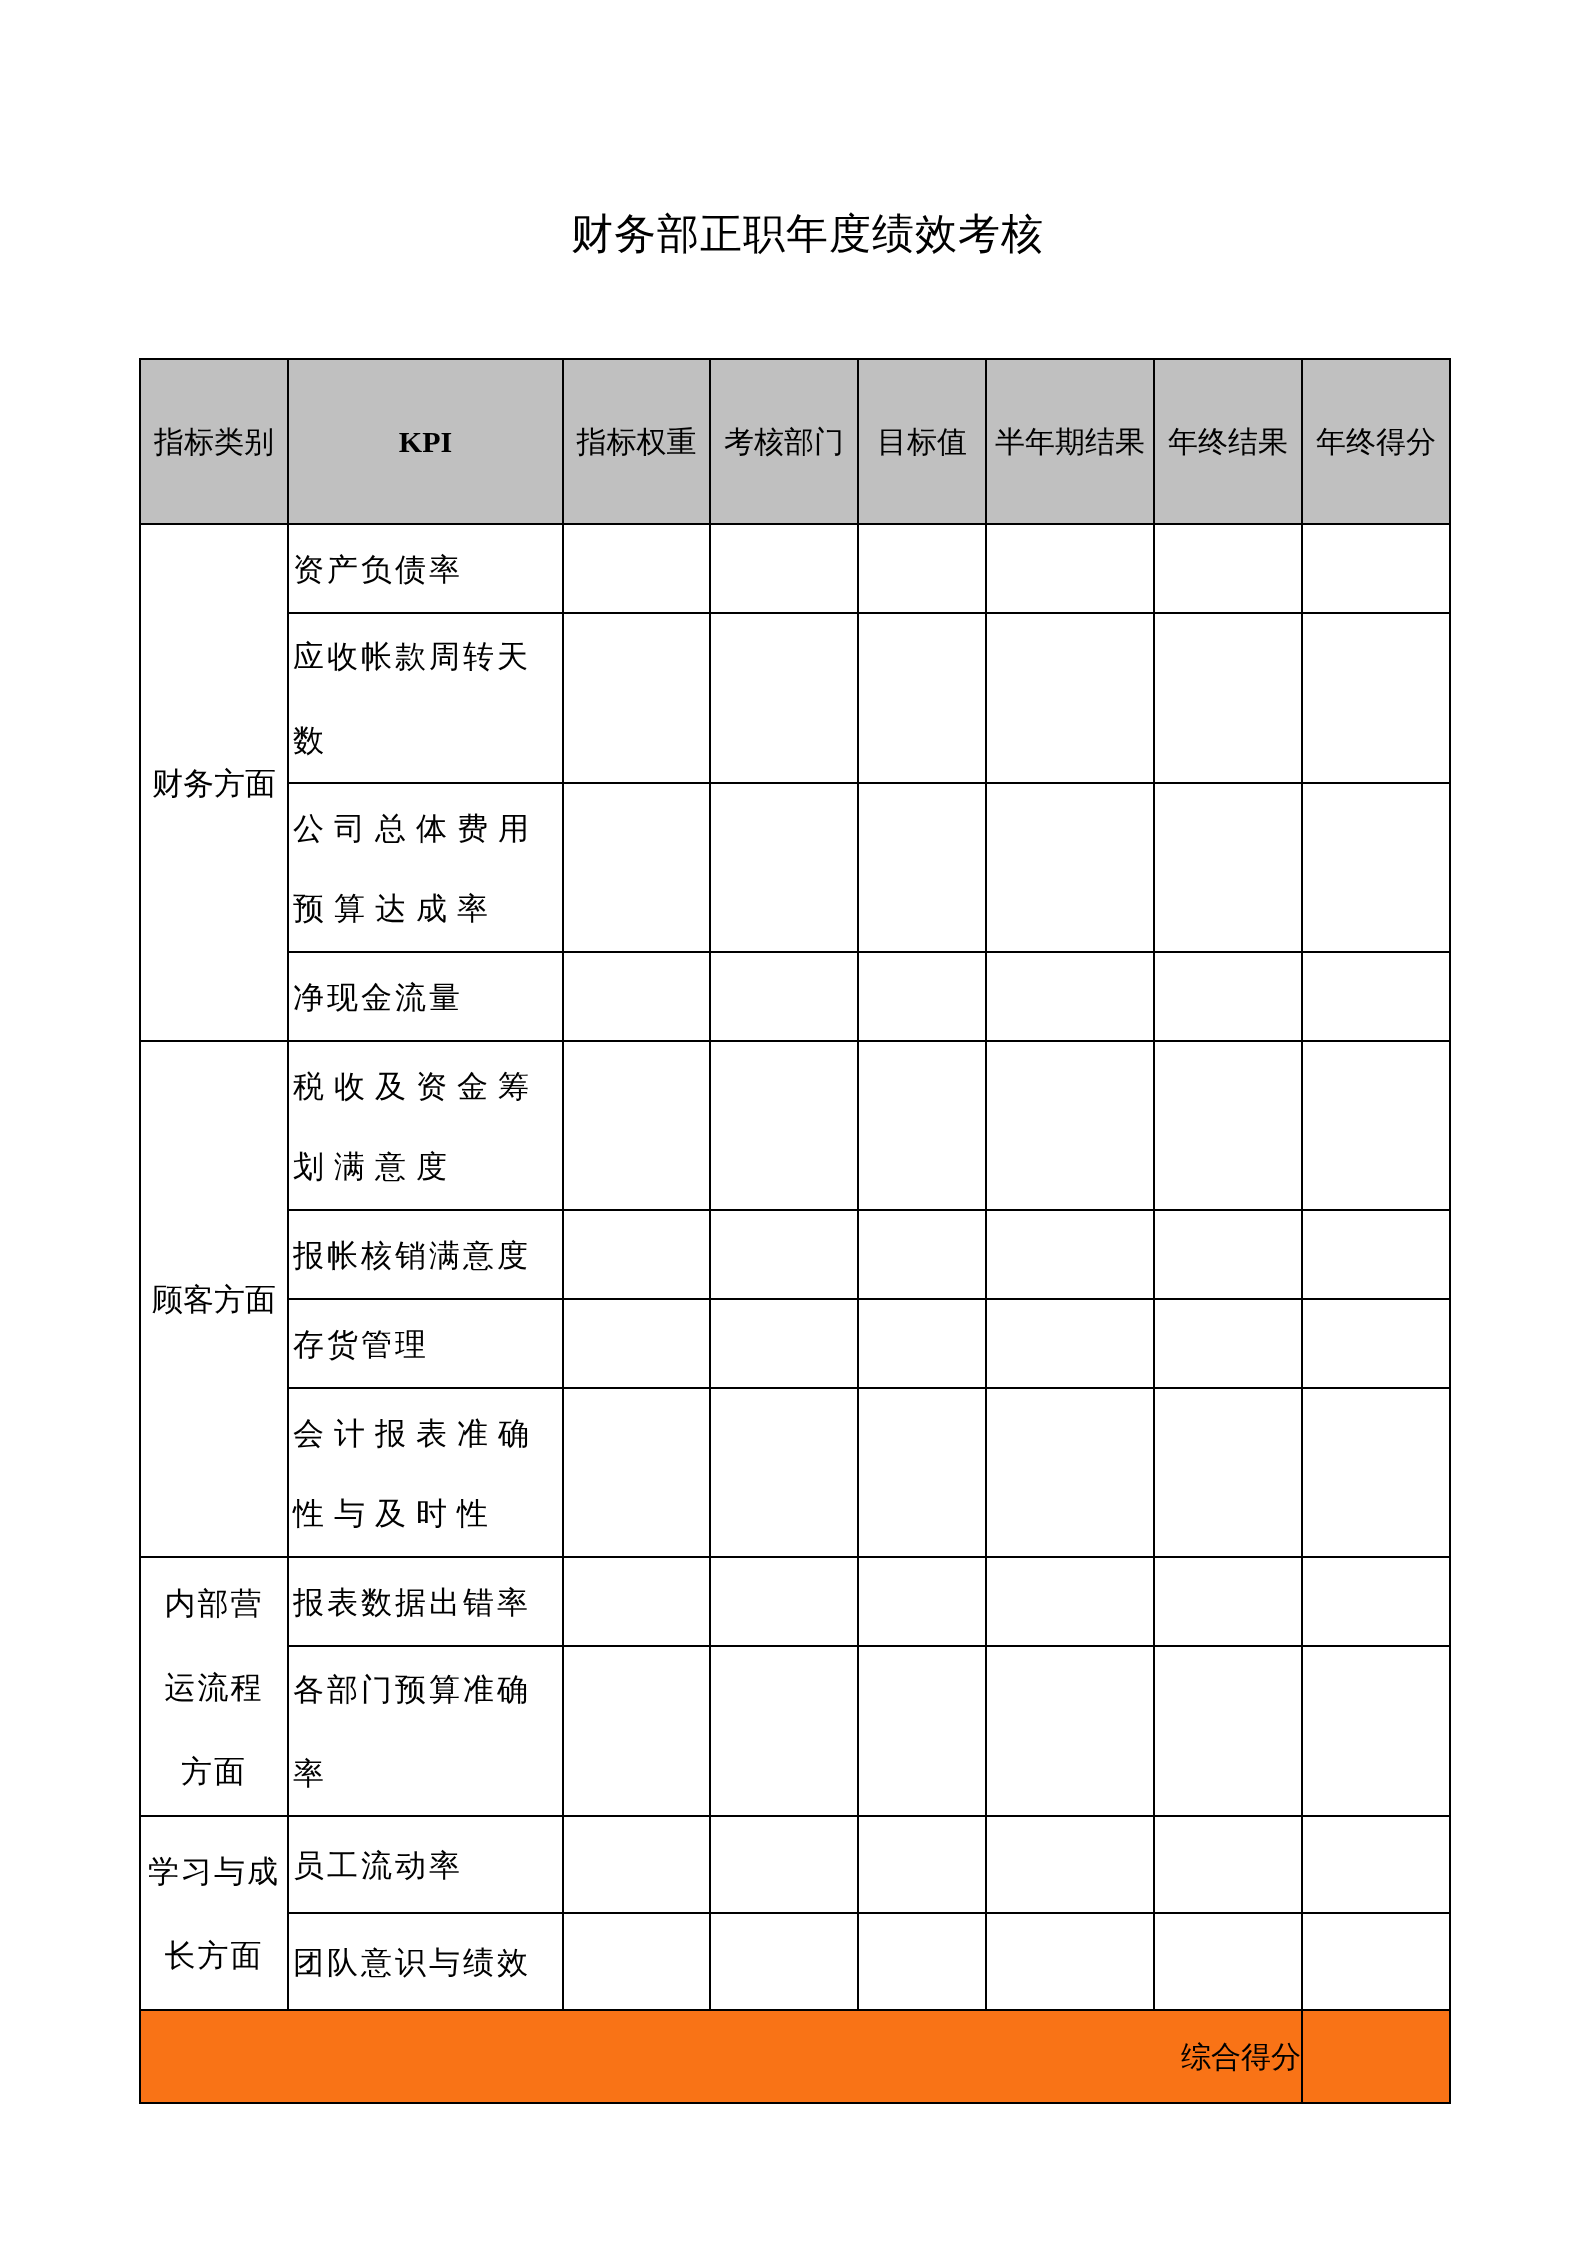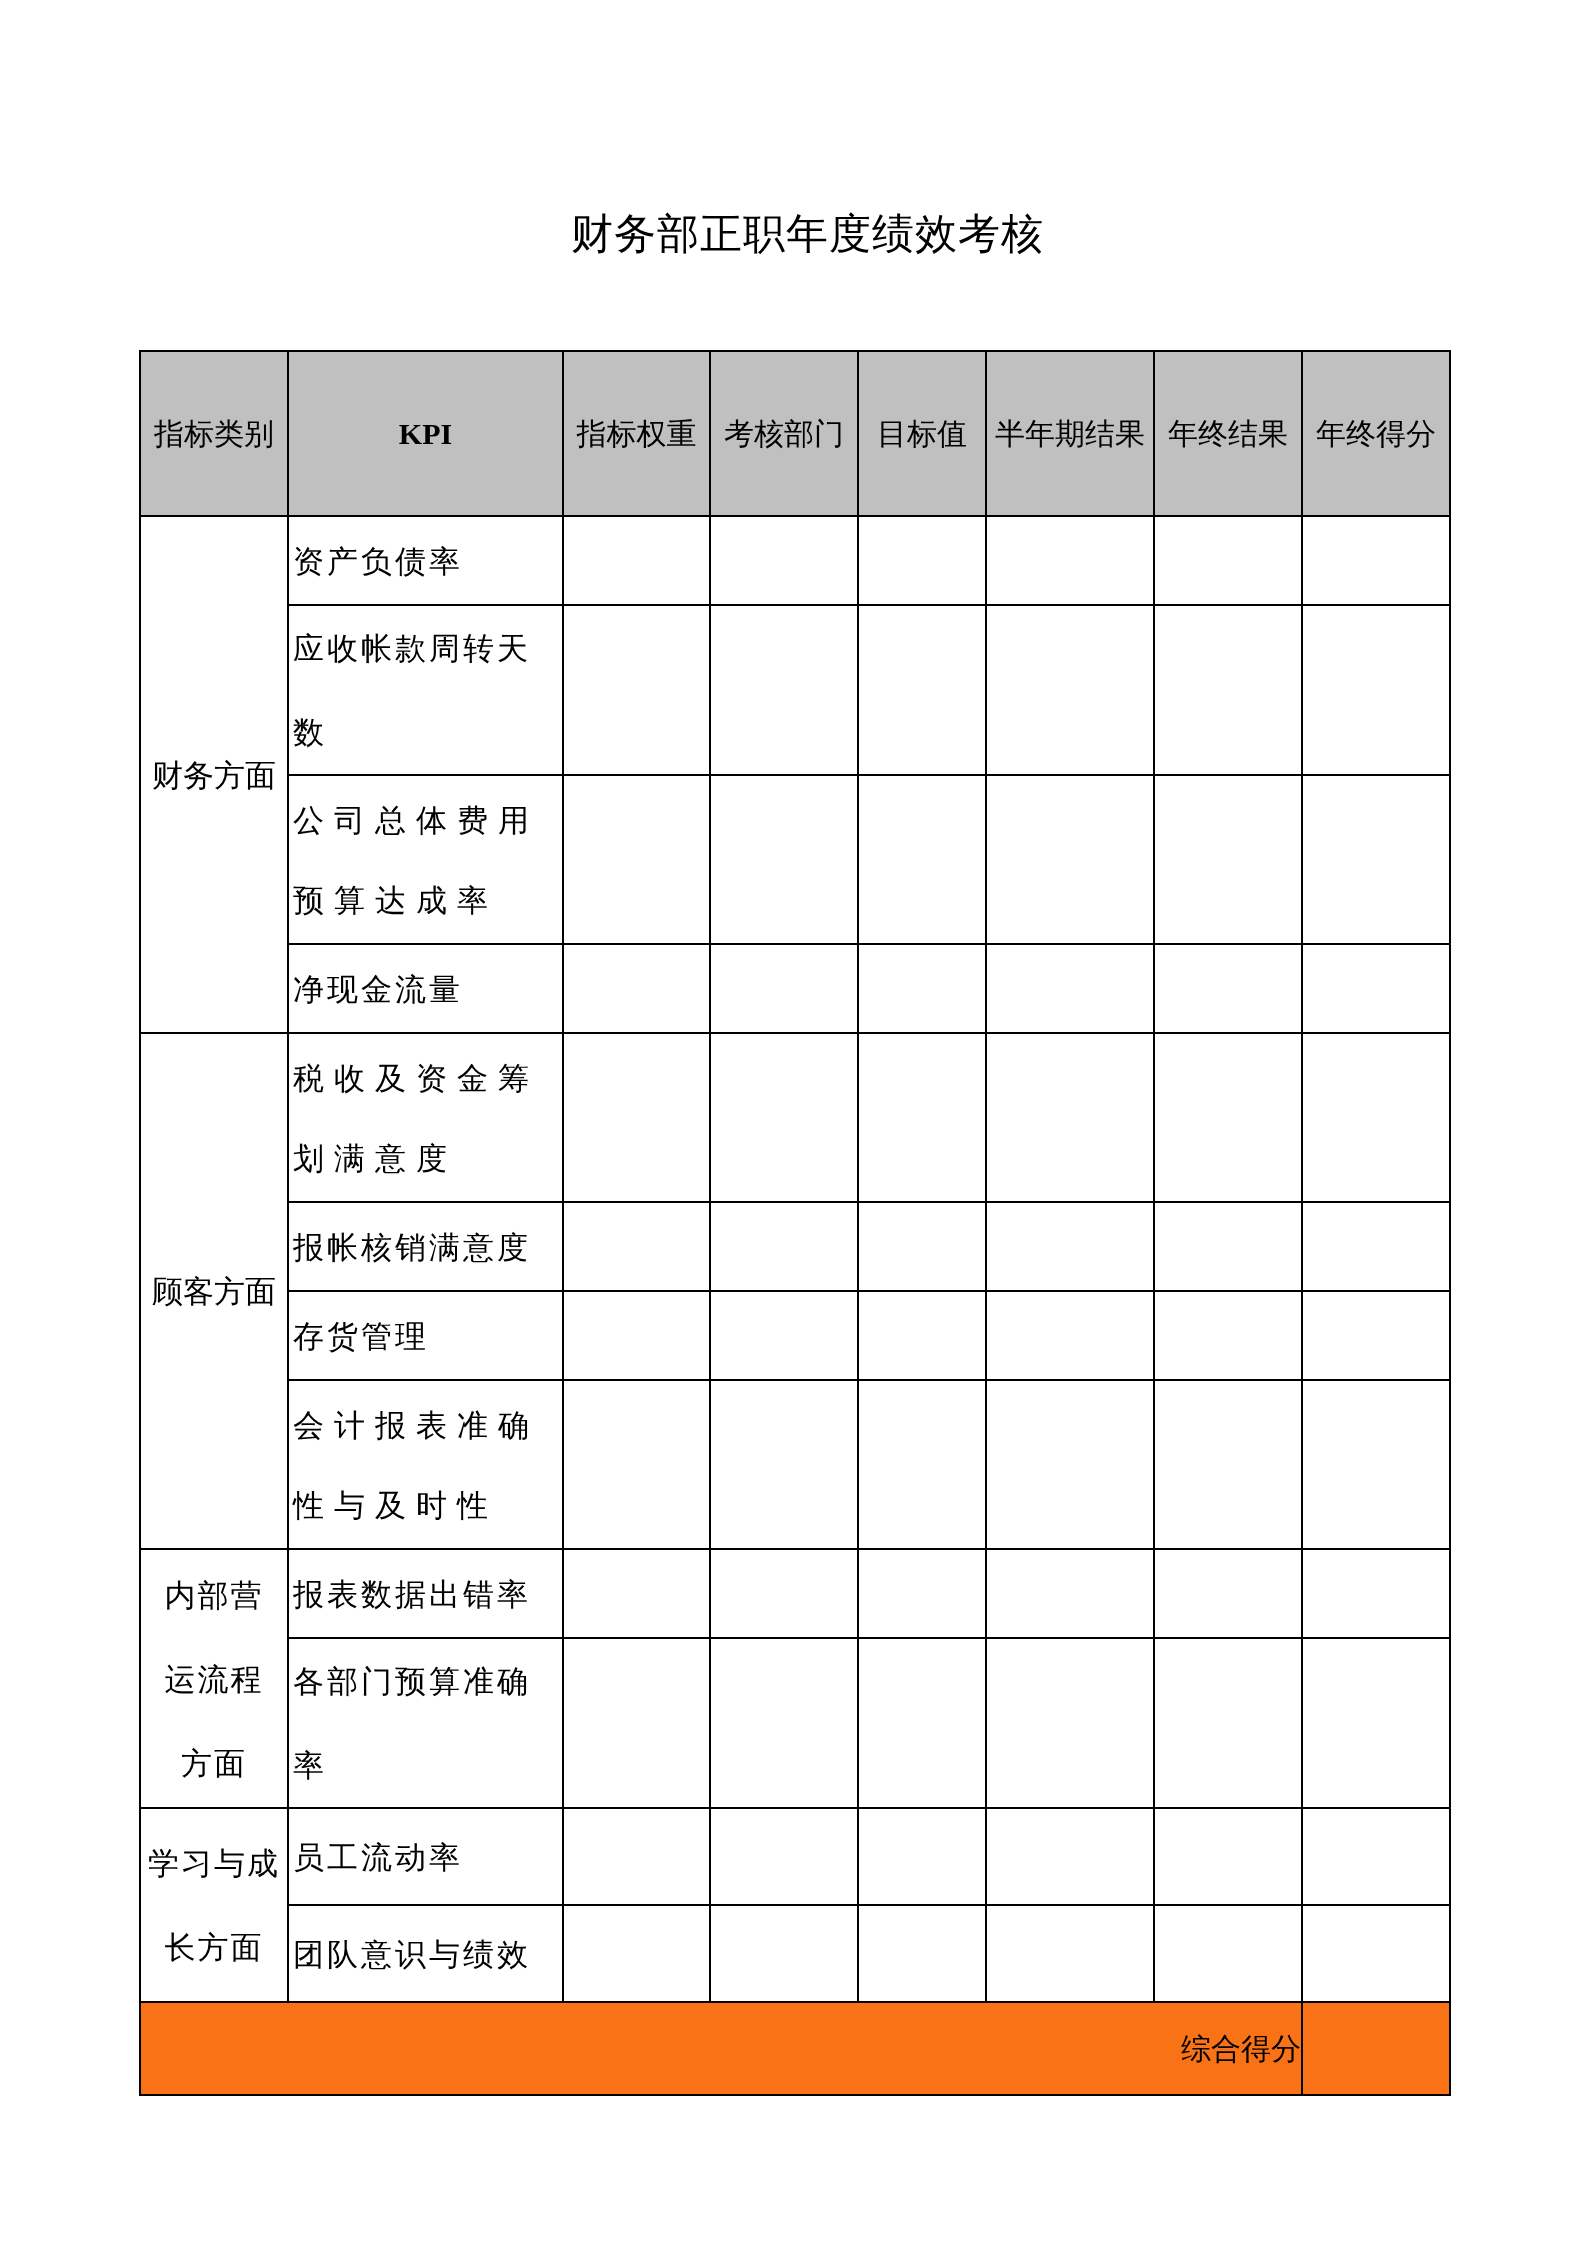--- a/index.html
+++ b/index.html
@@ -1,21 +1,21 @@
 <!DOCTYPE html>
 <html><head>
 <meta charset="utf-8">
 <style>
   html, body { margin: 0; padding: 0; background: #ffffff; }
   body { width: 1587px; height: 2245px; position: relative; overflow: hidden;
          font-family: "DejaVu Serif", "Liberation Serif", serif; color: #000; }
   .title { position: absolute; left: 14px; width: 1587px; top: 206px; text-align: center;
            font-family: "DejaVu Sans", "Liberation Sans", sans-serif; font-size: 42px;
            letter-spacing: 1px; line-height: 56px; }
-  .kpi-table { position: absolute; left: 139px; top: 350px; border-collapse: collapse;
+  .kpi-table { position: absolute; left: 139px; top: 358px; border-collapse: collapse;
                table-layout: fixed; width: 1310px; }
   .kpi-table td, .kpi-table th { border: 2px solid #000; padding: 0; font-weight: normal;
                font-size: 31px; line-height: 84px; }
   .kpi-table th { background: #c0c0c0; text-align: center; height: 163px;
                font-family: "DejaVu Sans", "Liberation Sans", sans-serif; font-size: 30px; white-space: nowrap; }
   .kpi-table th.kpi-head { font-family: "Liberation Serif", "DejaVu Serif", serif; font-weight: bold; font-size: 30px; margin-top: 47px; }
   .cat { text-align: center; font-family: "DejaVu Sans", "Liberation Sans", sans-serif; font-size: 29px; }
   .cat.two-line { line-height: 84px; }
   .kpi { text-align: left; padding-left: 4px !important; letter-spacing: 3px; font-weight: 300; }
   .kpi.wrap { line-height: 80px; letter-spacing: 10px; word-break: break-all; }

